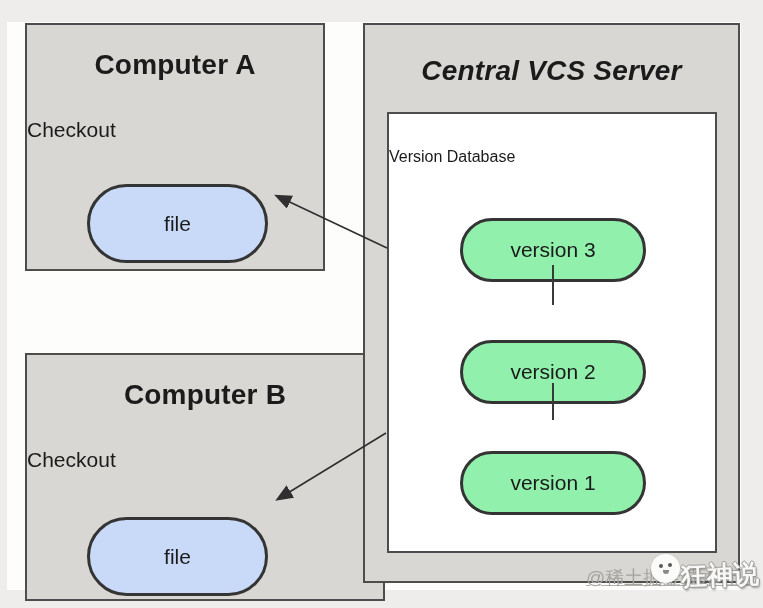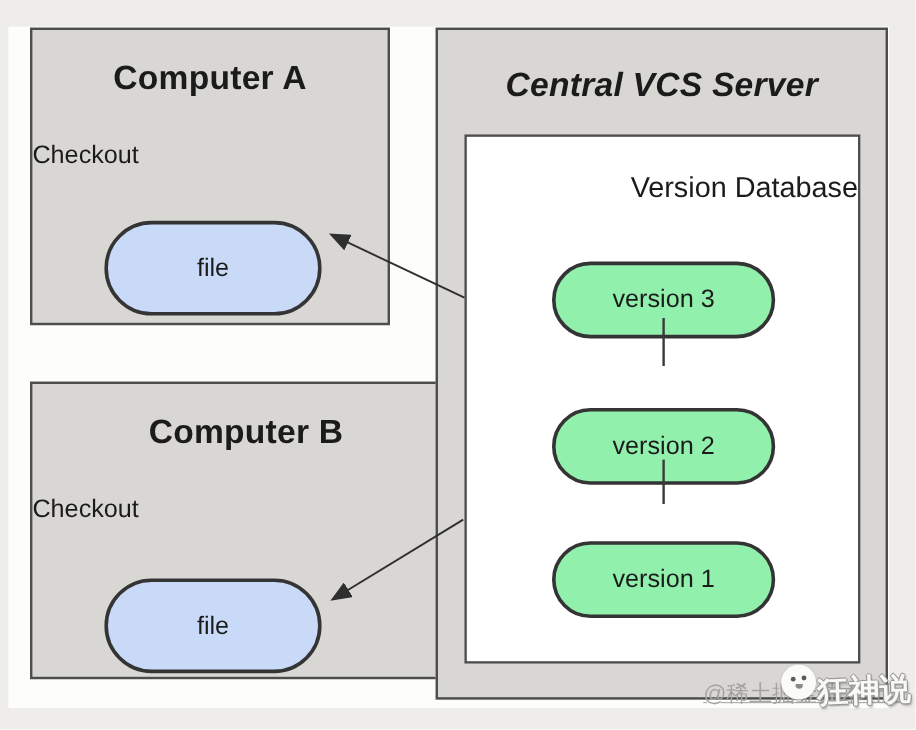--- a/index.html
+++ b/index.html
@@ -28,21 +28,21 @@
     z-index: 1;
   }
   .box {
     position: absolute;
     background: #d8d7d3;
     border: 2px solid #4d4d4d;
     box-sizing: border-box;
     z-index: 2;
   }
   #computer-a { left: 25px;  top: 23px;  width: 300px; height: 248px; }
-  #computer-b { left: 25px;  top: 318px; width: 360px; height: 248px; }
+  #computer-b { left: 25px;  top: 353px; width: 360px; height: 248px; }
   #vcs-server { left: 363px; top: 23px;  width: 377px; height: 560px; }
   .box-title {
     position: absolute;
     left: 0; right: 0;
     top: 24px;
     text-align: center;
     font-weight: bold;
     font-size: 28px;
     line-height: 32px;
     color: #1b1b1b;
@@ -75,22 +75,22 @@
     left: 22px; top: 87px;
     width: 330px; height: 441px;
     background: #ffffff;
     border: 2px solid #4d4d4d;
     box-sizing: border-box;
   }
   .inner-title {
     position: absolute;
     left: 0; right: 0;
     top: 30px;
-    text-align: right;
-    font-size: 24px;
+    text-align: left;
+    font-size: 16px;
     line-height: 26px;
     color: #1b1b1b;
   }
   .pill.green { background: #90f0ac; left: 71px; width: 186px; height: 64px; border-radius: 38px; }
   #version-3 { top: 73px; }
   #version-2 { top: 195px; }
   #version-1 { top: 306px; }
   .connector {
     position: absolute;
     left: 163px;

